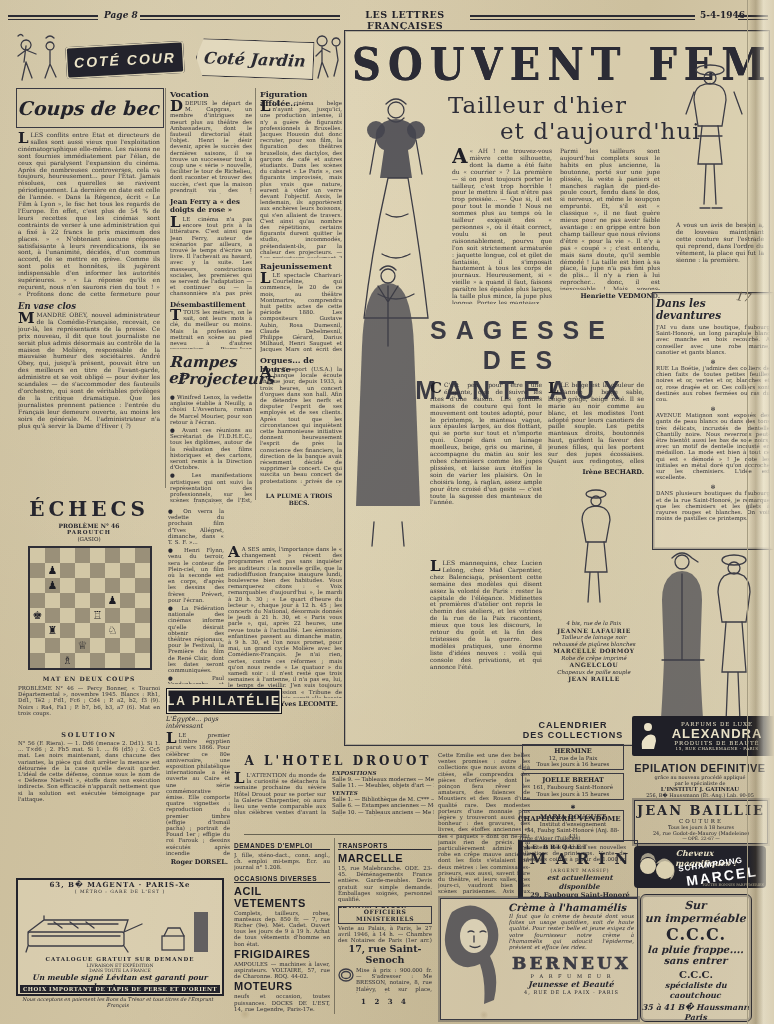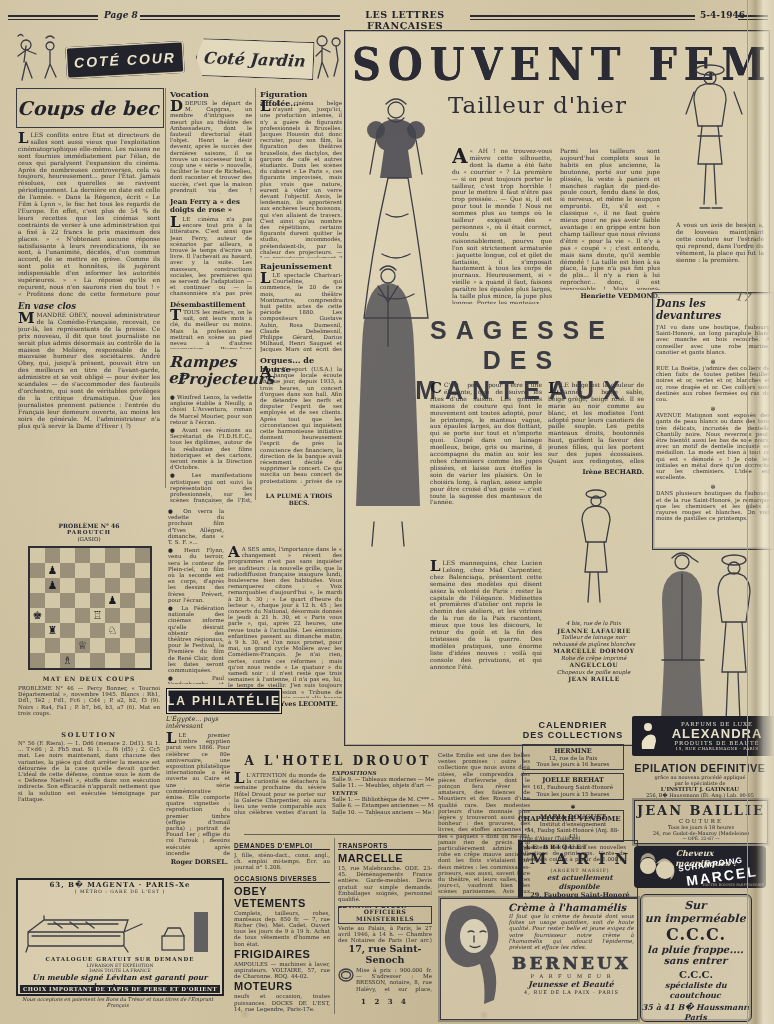--- a/index.html
+++ b/index.html
@@ -94,20 +94,21 @@
     <span class="script" style="font-size:19px;color:#23232b">Coups de bec</span>
   </div>
   <div class="abs tiny" style="left:18px;top:132px;width:142px;height:166px">
     <span class="dc">L</span><span>LES conflits entre État et directeurs de salles sont aussi vieux que l'exploitation cinématographique elle-même. Les raisons ne sont fournies immédiatement par l'élan, de ceux qui paralysent l'expansion du cinéma. Après de nombreuses controverses, cela va toujours, heureusement... pour l'État.  Jamais résolues, ces querelles se ravivent périodiquement. La dernière en date est celle de l'année.  « Dans la Régence, écrit « Le Film à Lyon », le fisc het tous les regards de l'Europe. En effet, c'est plus de 54 % de leurs recettes que les cinémas sont contraints de verser à une administration qui a fixé à 22 francs le prix maximum des places. »  « N'obtenant aucune réponse satisfaisante à leurs revendications, ils se sont, à l'unanimité, décidés, d'un commun accord, de se mettre en grève. Comme ils sont polis et honnêtes, ils jugèrent indispensable d'en informer les autorités supérieures. »  « La réponse qu'ils en reçurent, nous n'en saurons rien du tout ! »  « Profitons donc de cette fermeture pour faire procéder à la désinfection générale de toutes les salles à l'aide d'un procédé agréé par le service d'hygiène municipal. Vous voudrez bien aviser ce service par lettre, quarante-huit heures à l'avance, du commencement des opérations. »</span>
   </div>
   <div class="abs" style="left:18px;top:301px;width:142px;text-align:left;font-weight:bold;font-style:italic;font-size:8.5px">En vase clos</div>
   <div class="abs tiny" style="left:18px;top:312px;width:142px;height:178px">
     <span class="dc">M</span><span>MANDRE OBEY, nouvel administrateur de la Comédie-Française, recevait, ce jour-là, les représentants de la presse. Ce prix nouveau, il dit que tout journaliste ne serait plus admis désormais au contrôle de la maison de Molière, responsable de la mauvaise humeur des sociétaires.  André Obey, qui, jusqu'à présent, pouvait être un des meilleurs en titre de l'avant-garde, administre et se voit obligé — pour éviter les scandales — de s'accommoder des fauteuils d'orchestre, qui sont de véritables privilèges de la critique dramatique. Que les journalistes prennent patience : l'entrée du Français leur demeure ouverte, au moins les soirs de générale.  M. l'administrateur n'a plus qu'à servir la Dame d'Hiver ( ?)</span>
   </div>
 
+  <div class="abs cent" style="left:16px;top:497px;width:146px;font-size:20px;font-weight:bold;letter-spacing:4px;color:#26262e">ÉCHECS</div>
   <div class="abs cent" style="left:16px;top:522px;width:146px;font-size:6px;font-weight:bold">PROBLÈME N° 46</div>
   <div class="abs cent" style="left:16px;top:529px;width:146px;font-size:5.5px;font-weight:bold;letter-spacing:1px">PAROUTCH</div>
   <div class="abs cent" style="left:16px;top:536px;width:146px;font-size:5.5px">(GASIO)</div>
   <div class="abs cb" style="left:28px;top:546px;width:124px;height:124px">
       <div class="sq l"></div>
       <div class="sq d"></div>
       <div class="sq l"></div>
       <div class="sq d"></div>
       <div class="sq l"></div>
       <div class="sq d"></div>
@@ -241,20 +242,21 @@
   <div class="abs banner-black" style="left:166px;top:688px;width:114px;height:24px;font-size:12px;letter-spacing:2px">
     <span>LA PHILATÉLIE</span>
   </div>
   <div class="abs" style="left:166px;top:716px;width:64px;font-weight:normal;font-style:italic;font-size:6.5px;line-height:7px">L'Égypte... pays intéressant</div>
   <div class="abs tiny t5" style="left:166px;top:732px;width:64px;height:124px"><span class="dc">L</span><span>LE premier timbre égyptien parut vers 1866. Pour célébrer ce 80e anniversaire, une exposition philatélique internationale a été ouverte au Caire et une série commémorative émise. Elle comporte quatre vignettes : reproduction du premier timbre (effigie d'Ismaïl pacha) ; portrait de Fouad 1er ; effigie du roi Farouk ; dessins exécutés après incendie de l'exposition ; elle est dédiée à la Salle l'auvergne.  Première acquisition faite, on se prend au jeu : ce sont les pays les plus intéressants qui ont le vocabulaire le plus riche, et l'Égypte, vieille terre des collections, vient en tête. Une jolie série de 1946 vaut déjà quelques centaines de francs : avis aux amateurs et aux collectionneurs débutants, à qui la chance sourira peut-être.</span></div>
   <div class="abs sig" style="left:166px;top:858px;width:62px">Roger DORSEL.</div>
 
   <div class="abs feature" style="left:344px;top:30px;width:424px;height:714px"></div>
   <div class="abs headline" style="left:352px;top:40px;width:410px">SOUVENT FEMME VARIE</div>
   <div class="abs subhead" style="left:448px;top:92px">Tailleur d'hier</div>
+  <div class="abs subhead" style="left:500px;top:118px">et d'aujourd'hui</div>
 
   <div class="abs" style="left:350px;top:94px;width:92px;height:238px">
     <svg width="92" height="238" viewBox="0 0 92 238">
       <circle class="ink" cx="46" cy="16" r="8"></circle>
         <path class="ink" d="M36 10 q10 -10 20 0 M38 24 q8 8 16 0"></path>
       <path class="fill" d="M34 28 q-10 6 -8 18 q2 8 8 10 l-4 28 h32 l-4 -28 q6 -2 8 -10 q2 -12 -8 -18 q-12 -6 -24 0 Z" opacity=".85"></path>
       <circle class="fill" cx="26" cy="36" r="9" opacity=".85"></circle>
         <circle class="fill" cx="66" cy="36" r="9" opacity=".85"></circle>
       <path class="ink" d="M26 46 l-6 34 m46 -34 l6 34"></path>
       <path class="ink" d="M38 84 q-16 70 -24 140 h64 q-8 -70 -20 -140 Z"></path>
@@ -354,21 +356,21 @@
         <div class="drow">Salle 14. — Mobilier, tapisseries — Me Rheims .... 30 avril</div>
       </div>
   </div>
   <div class="abs tiny t5" style="left:438px;top:752px;width:92px;height:142px">Cette Emilie est une des belles ventes promises : outre les collections que nous avons déjà citées, elle comprendra des pièces d'orfèvrerie dont le poinçon fera rêver les amateurs, des faïences de Moustiers et des Rouen d'une qualité rare.  Des modestes porteurs d'une monnaie plus légère y trouveront aussi leur bonheur : des gravures, des livres, des étoffes anciennes et des « paquets » dont on ne sait jamais rien de précis.  J'ai particulièrement admiré une robe en crêpe mauve ancienne dont les flots s'étalaient sur deux mètres : les commissaires-priseurs, eux aussi, savent faire du théâtre, et leurs salles, ces jours-ci, vaudront bien des scènes parisiennes. Avis aux curieux de tous les quartiers et de toutes les bourses. — J. S.</div>
 
   <div class="abs hr" style="left:244px;top:834px;width:282px"></div>
   <div class="abs" style="left:234px;top:838px;width:96px;height:176px;overflow:hidden" id="annA">
       <div class="ann-head">DEMANDES D'EMPLOI</div>
       <div class="tiny t5">J. fille, sténo-dact., conn. angl., ch. emploi mi-temps. Écr. au journal n° 1.208.</div>
       <div class="ann-head">OCCASIONS DIVERSES</div>
-      <div class="ann-brand">OBEY VETEMENTS</div>
+      <div class="ann-brand">ACIL VETEMENTS</div>
       <div class="tiny t5">Complets, tailleurs, robes, manteaux dep. 850 fr. — 7, rue Richer (9e). Mét. Cadet. Ouvert tous les jours de 9 à 19 h. Achat de tous vêtements d'homme en bon état.</div>
       <div class="ann-brand">FRIGIDAIRES</div>
       <div class="tiny t5">AMPOULES — machines à laver, aspirateurs. VOLTAIRE, 57, rue de Charonne. ROQ. 44-02.</div>
       <div class="ann-brand">MOTEURS</div>
       <div class="tiny t5">neufs et occasion, toutes puissances. DOCKS DE L'EST, 14, rue Legendre, Paris-17e.</div>
       <div class="ann-brand">TAPIS</div>
     </div>
   <div class="abs vr" style="left:334px;top:838px;height:176px"></div>
   <div class="abs" style="left:338px;top:838px;width:94px;height:70px;overflow:hidden" id="annB">
       <div class="ann-head">TRANSPORTS</div>

